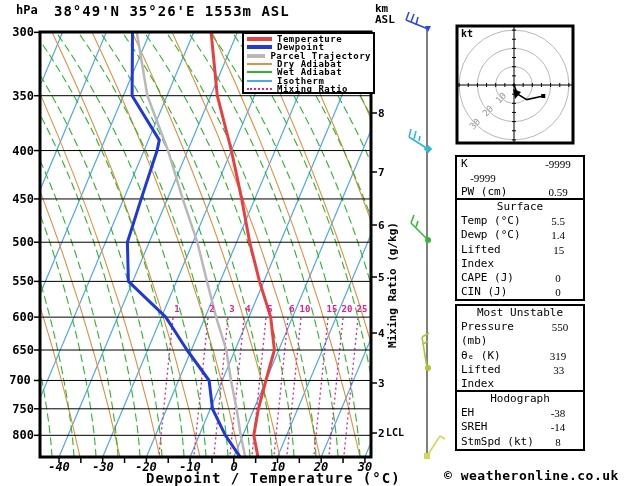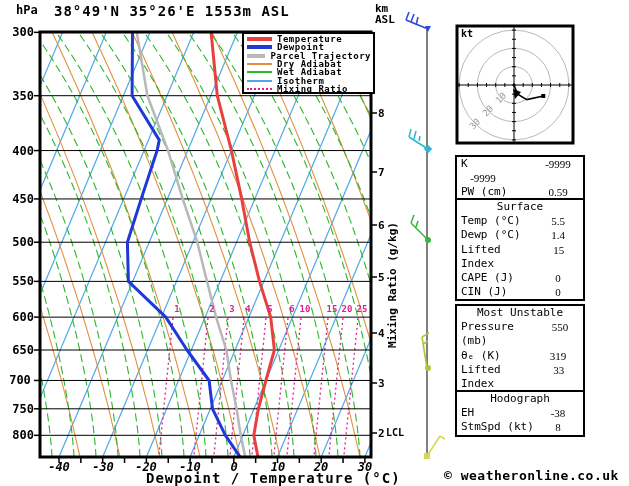--- a/index.html
+++ b/index.html
@@ -416,20 +416,24 @@
           <span class="val">0</span>
         </div>
       </div>
       <div class="panel-box" style="left: 455px; top: 390px;">
         <div class="panel-head">Hodograph</div>
         <div class="panel-row">
           <span>EH</span>
           <span class="val">-38</span>
         </div>
         <div class="panel-row">
+          <span>SREH</span>
+          <span class="val">-14</span>
+        </div>
+        <div class="panel-row">
           <span>StmSpd (kt)</span>
           <span class="val">8</span>
         </div>
       </div>
     </div>
 
   <div id="footer" class="abs" style="left:444px;top:468px;">© weatheronline.co.uk</div>
 </div>
 
 </body></html>

